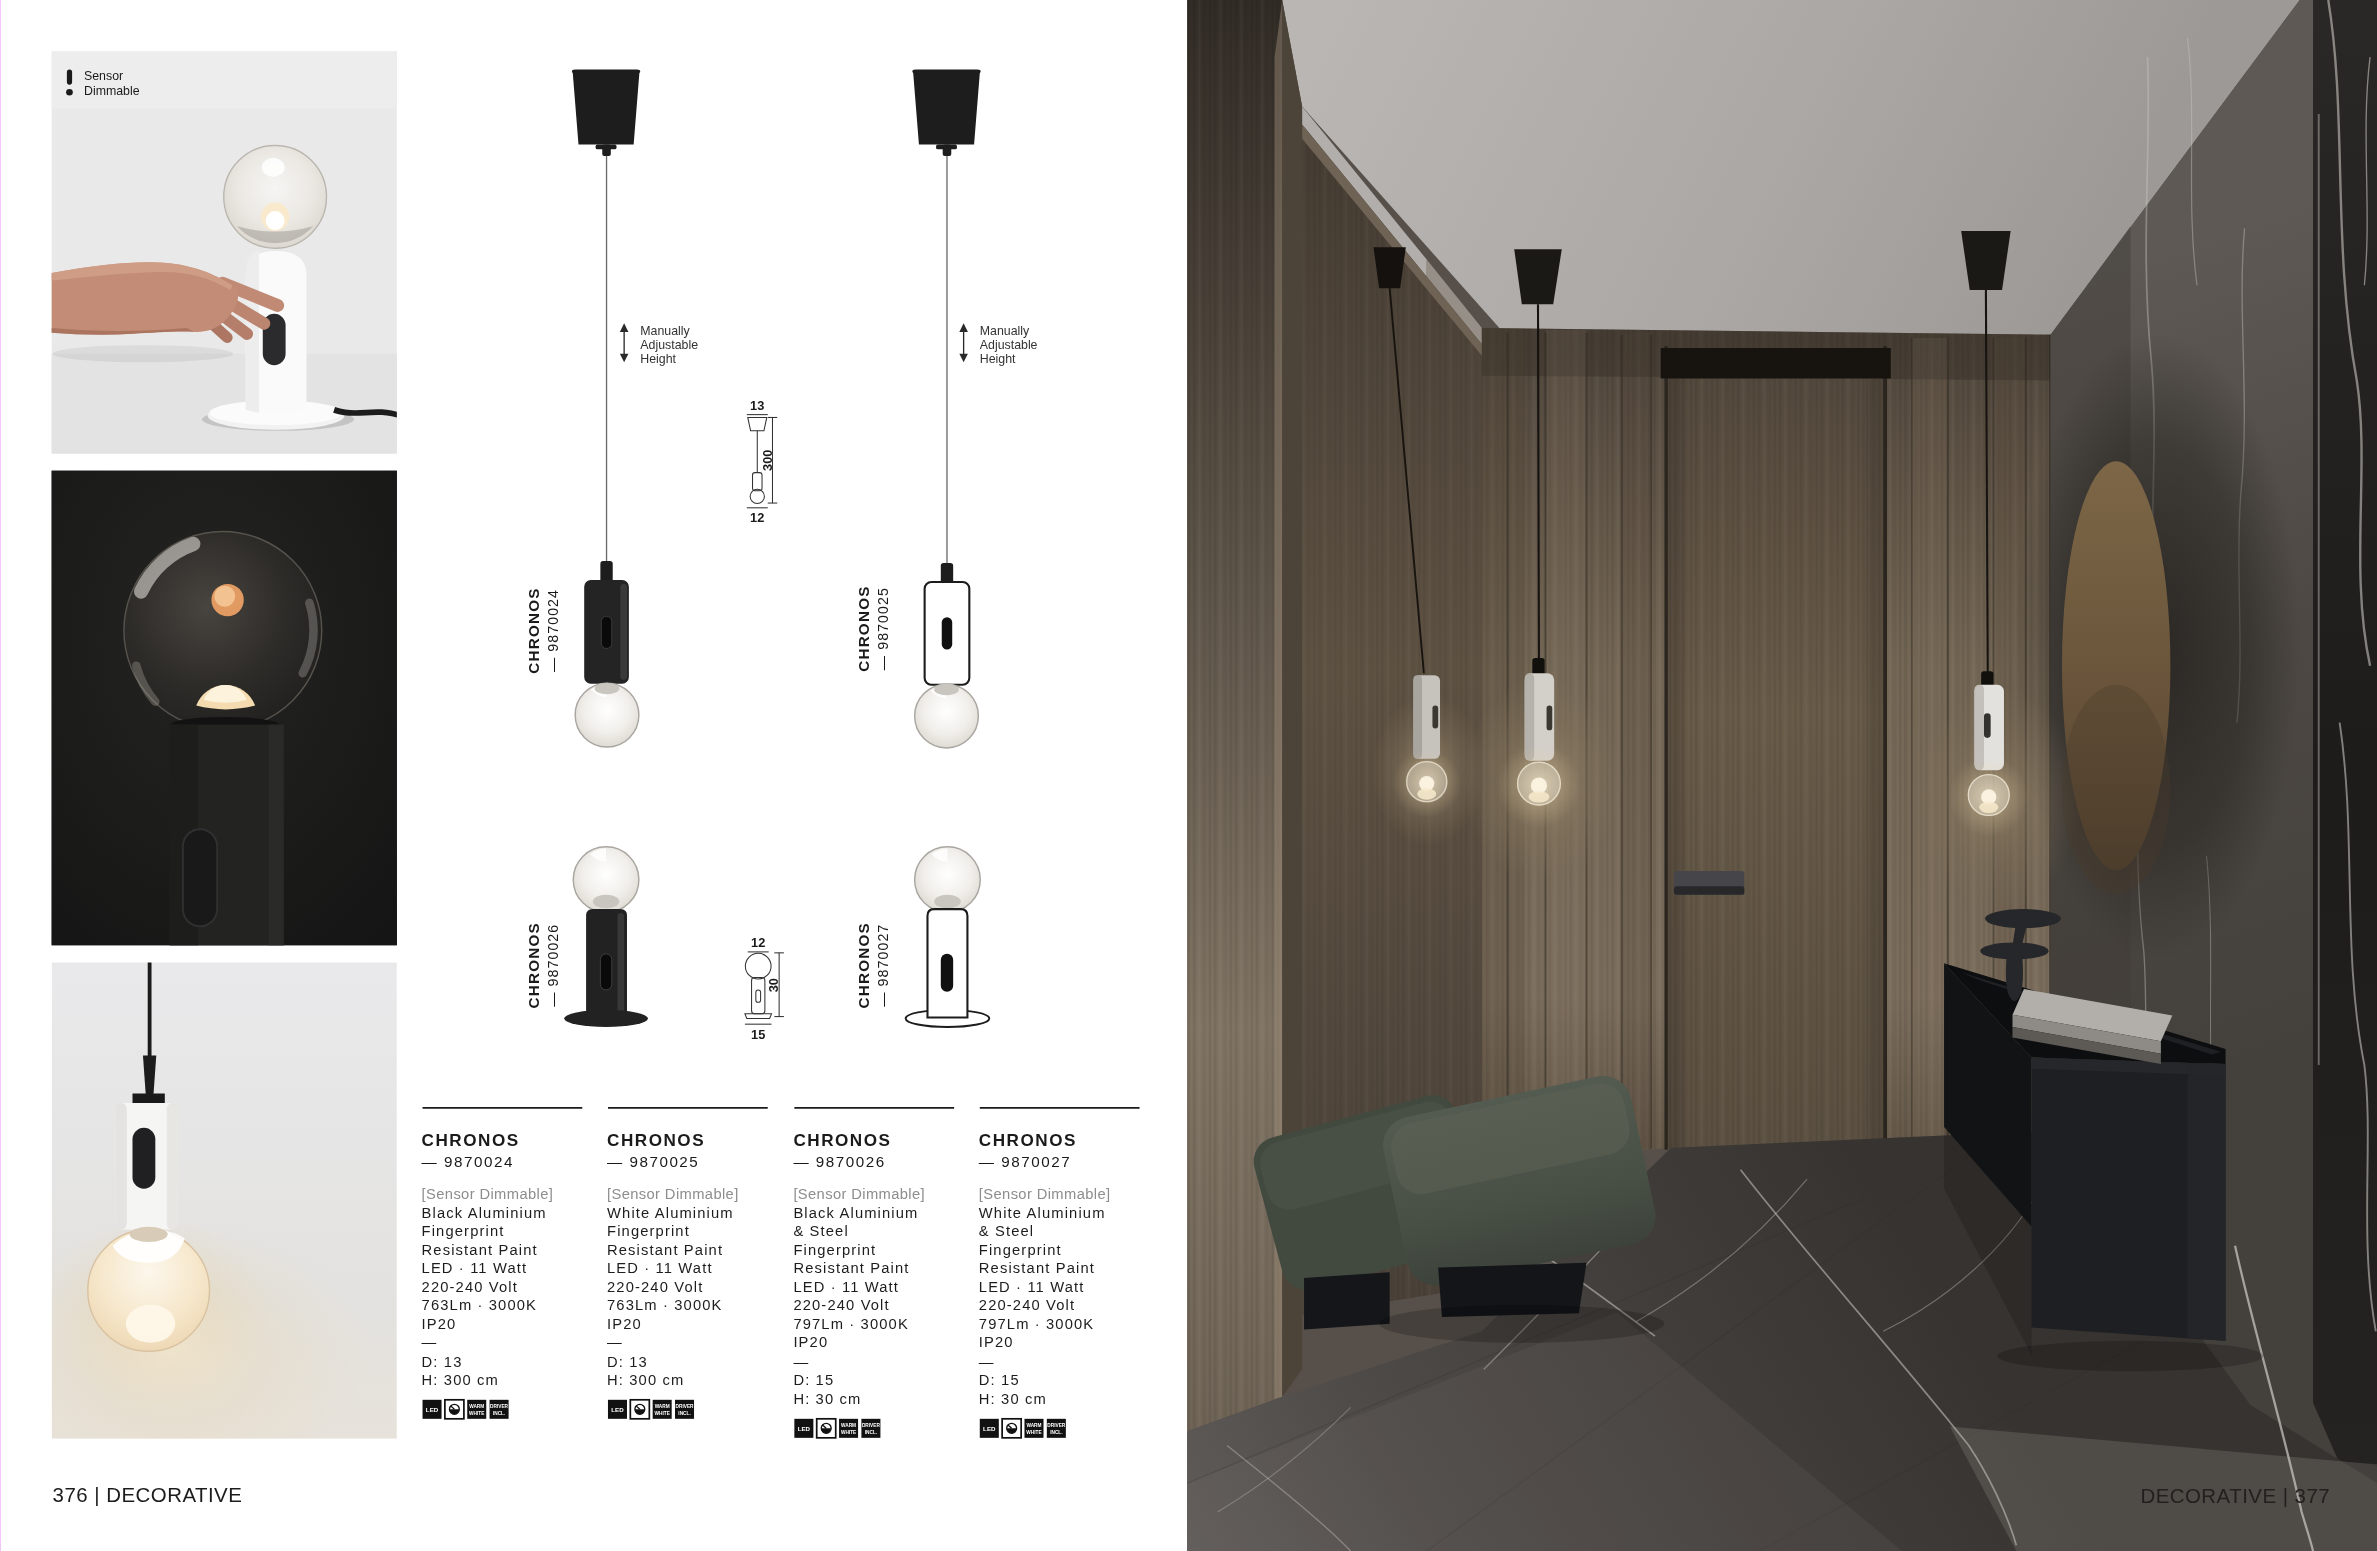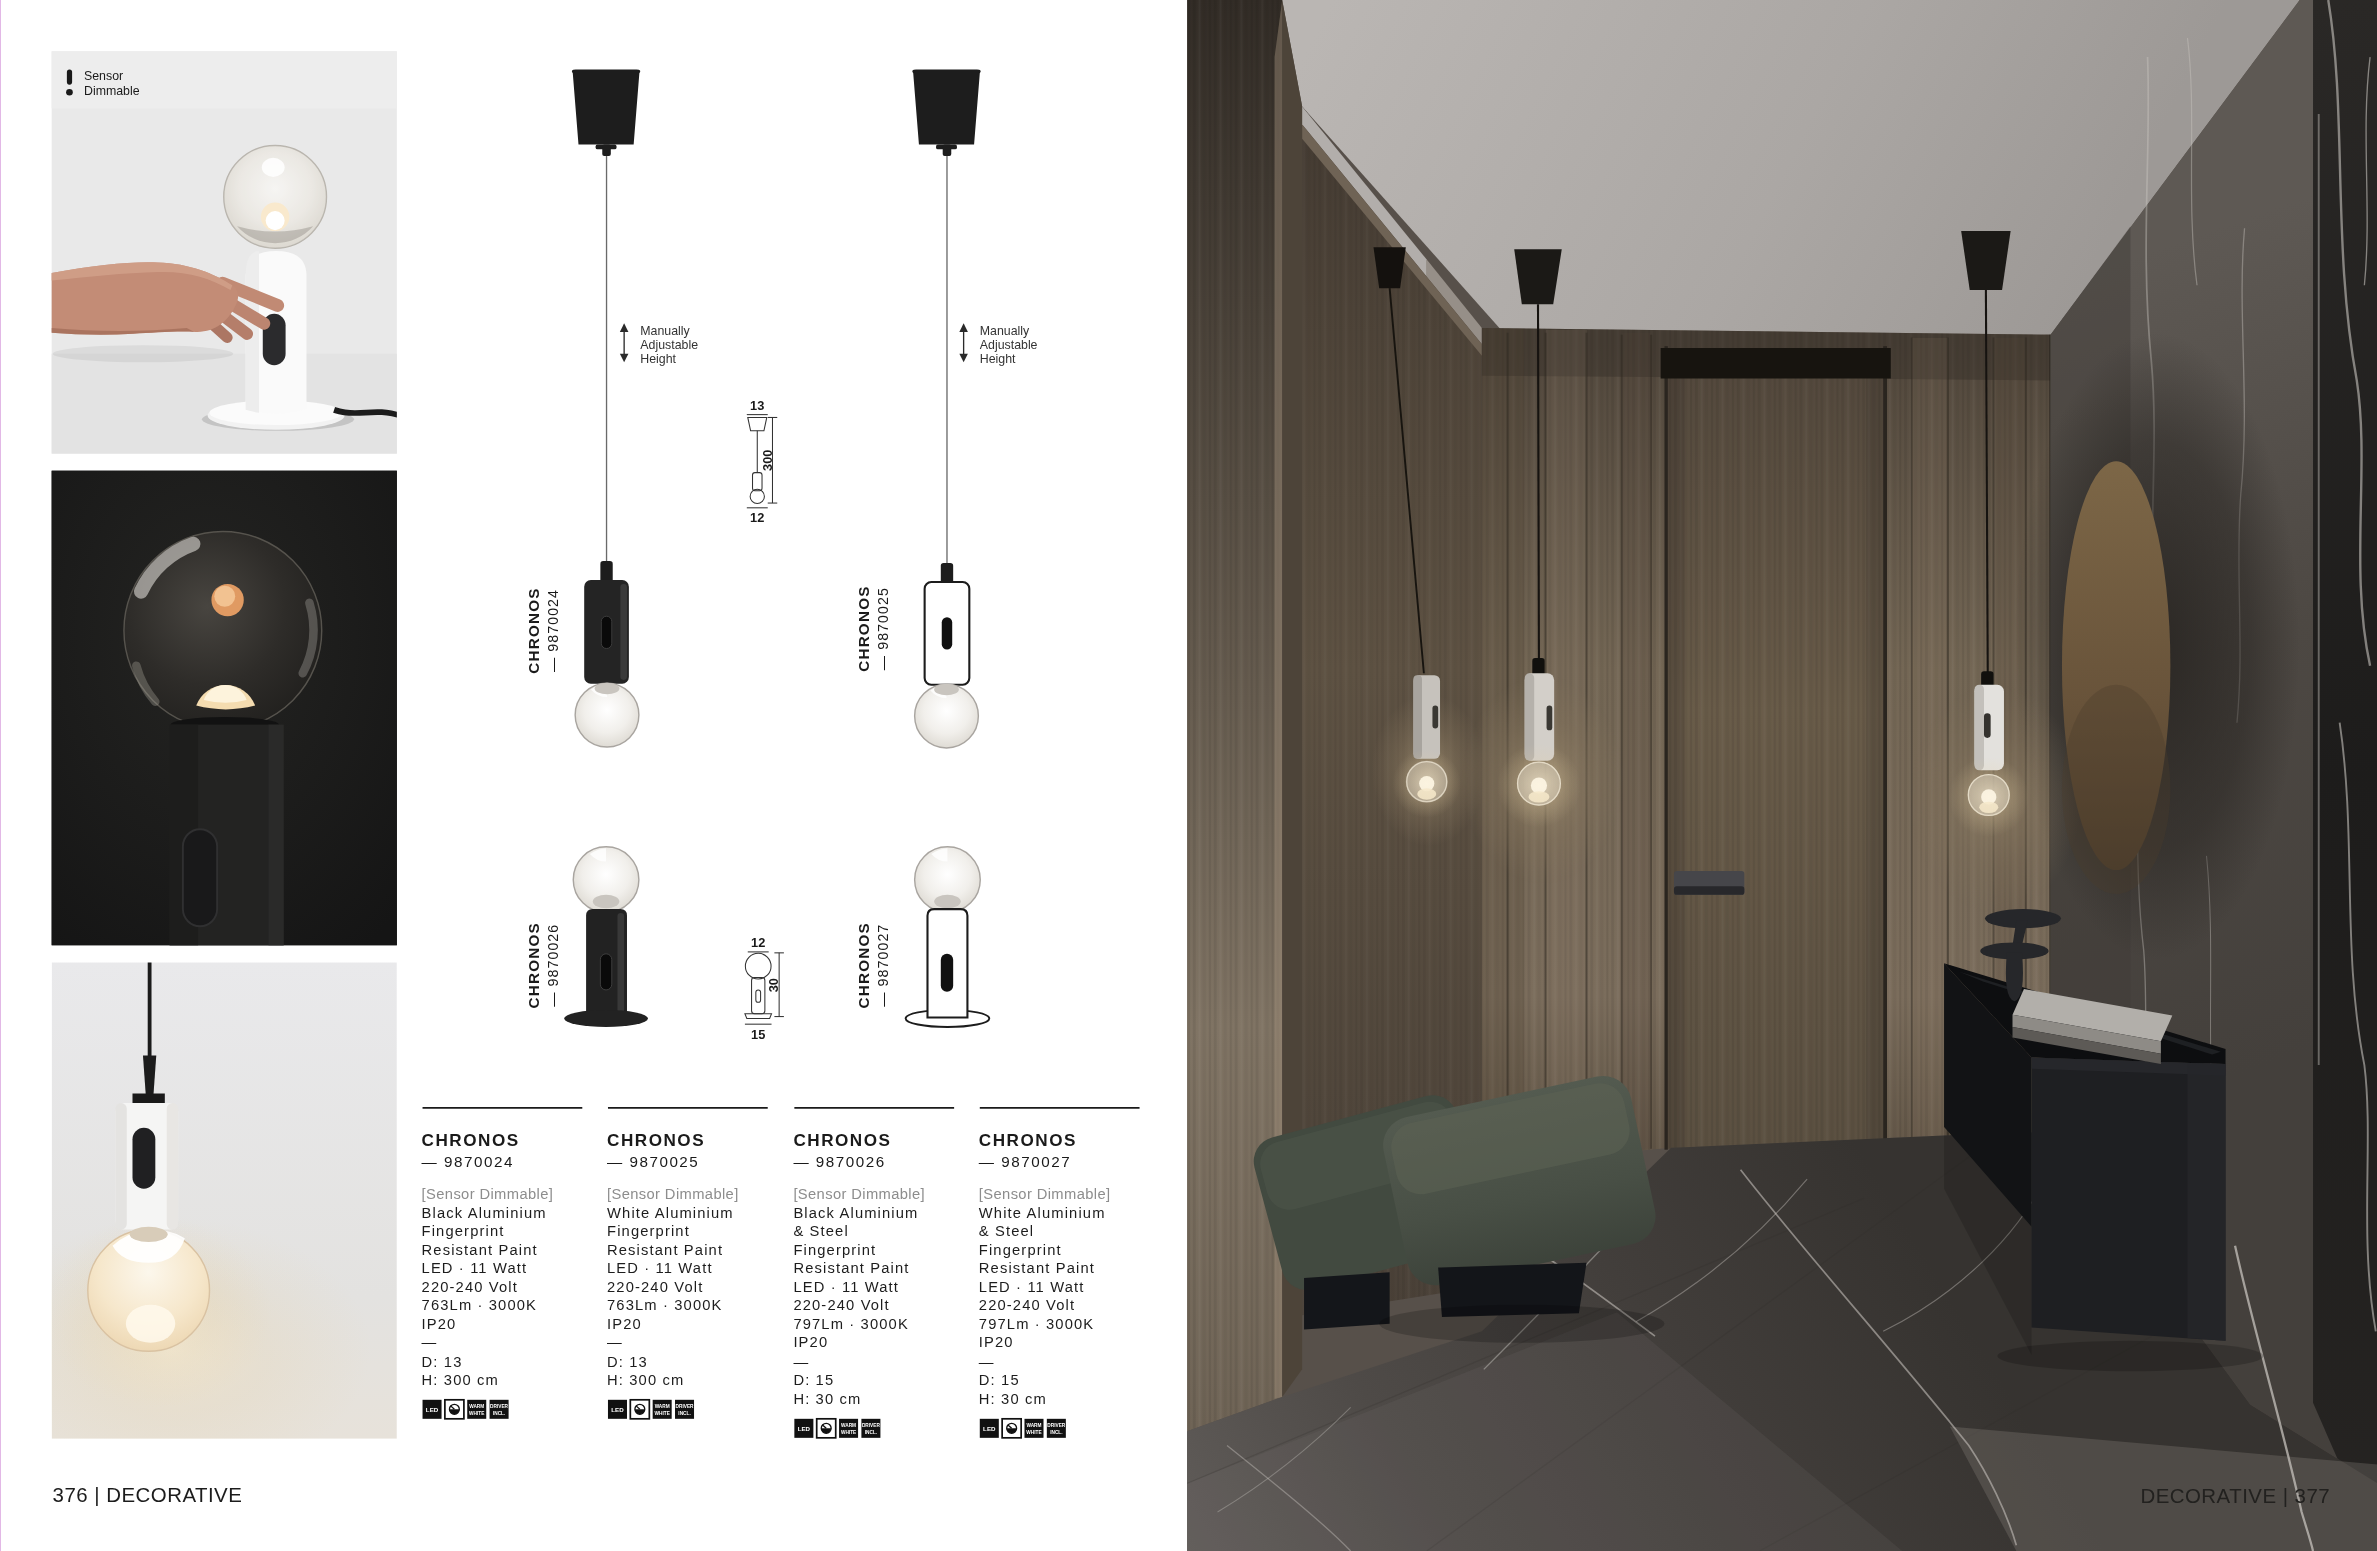--- a/index.html
+++ b/index.html
@@ -1,16 +1,16 @@
 <!DOCTYPE html>
 <html style="font-size:15px"><head>
 <meta charset="utf-8">
 <style>
   html,body{margin:0;padding:0;background:#ffffff;}
-  #page{position:relative;width:2378px;height:1551px;background:#a21caf;overflow:hidden;}
+  #page{position:relative;width:2378px;height:1551px;background:#d946ef;overflow:hidden;}
   svg text{font-family:"Liberation Sans", sans-serif;}
 </style>
 </head>
 <body>
 <div id="page">
 <svg width="2378" height="1551" viewBox="0 0 2500 1631">
 <defs>
   <radialGradient id="bulbGlass" cx="0.5" cy="0.42" r="0.65">
     <stop offset="0" stop-color="#ffffff"></stop>
           <stop offset="0.55" stop-color="#f1efeb"></stop>

